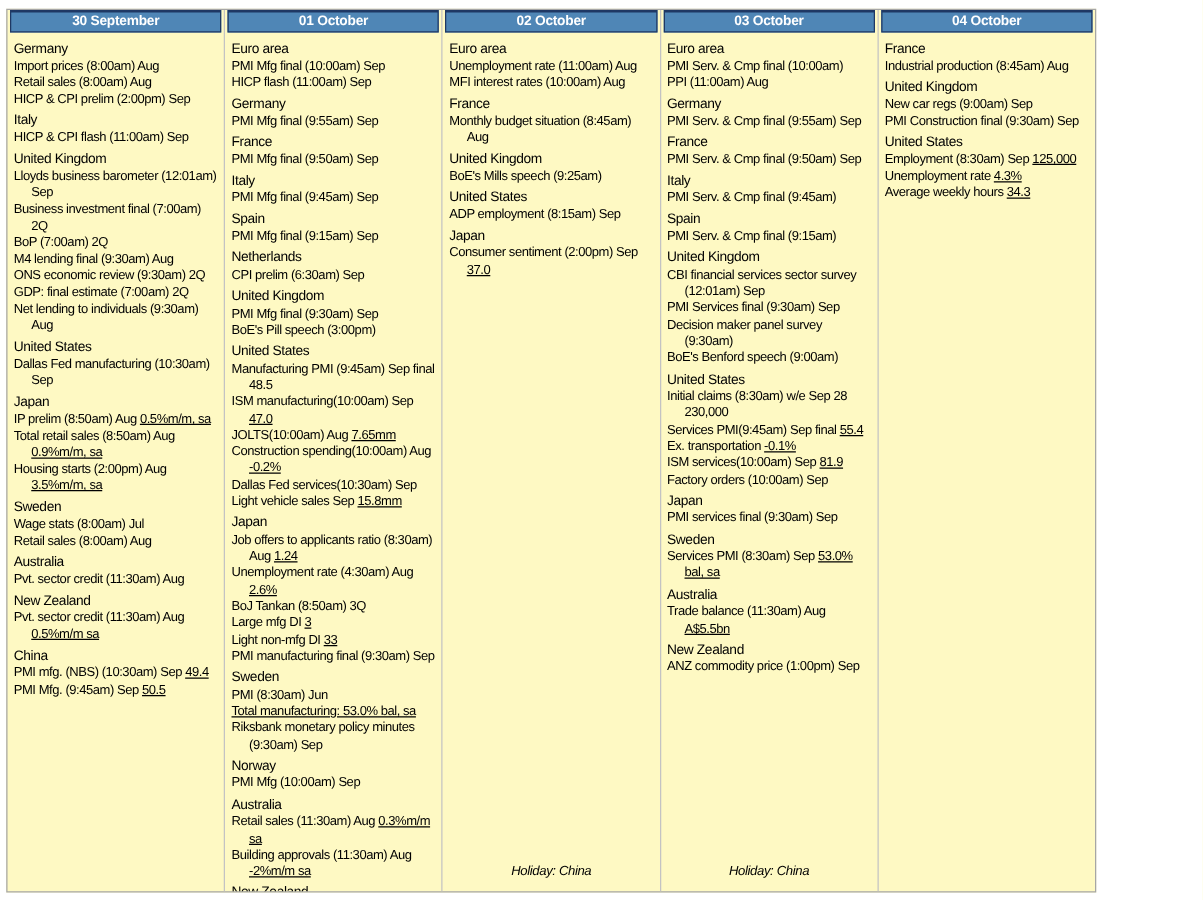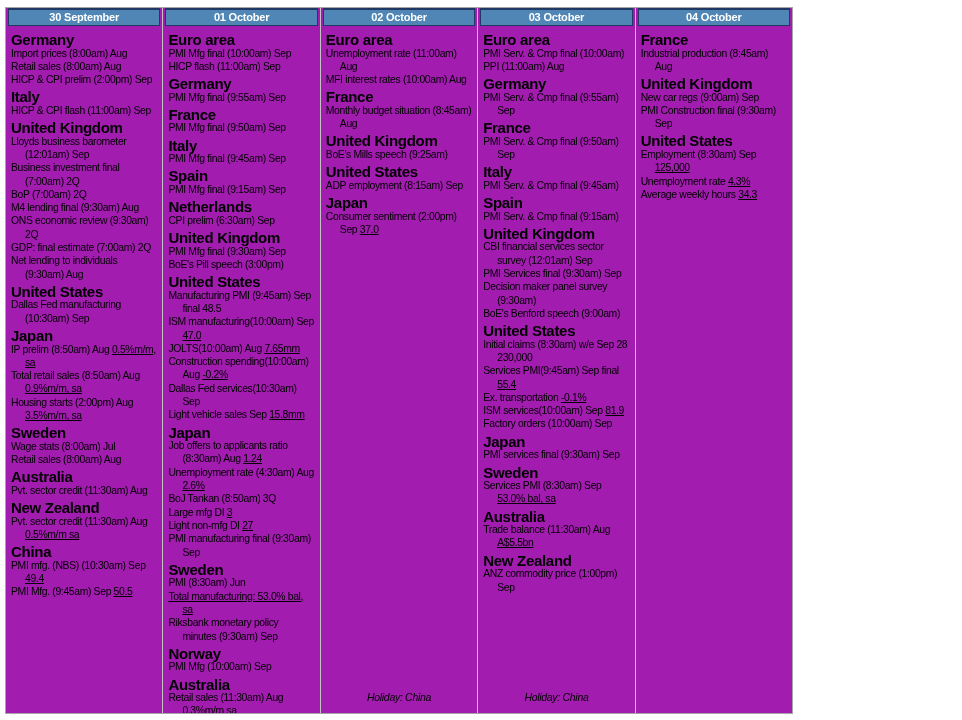--- a/index.html
+++ b/index.html
@@ -1,22 +1,22 @@
 <!DOCTYPE html>
 <html><head>
 <meta charset="utf-8">
 <style>
   html,body{margin:0;padding:0;background:#ffffff;}
   body{width:962px;height:720px;font-family:"Liberation Sans",sans-serif;-webkit-font-smoothing:antialiased;}
-  .calendar{box-sizing:border-box;width:788px;height:707px;margin:7px 5px 6px 5px;border:1px solid #a6a6a6;display:flex;background:#a21caf;}
+  .calendar{box-sizing:border-box;width:872px;height:707px;margin:7px 5px 6px 5px;border:1px solid #a6a6a6;display:flex;background:#fef9c3;}
   .day-column{flex:1 1 0;display:flex;flex-direction:column;border-right:1px solid #c3c3c3;min-width:0;box-sizing:border-box;}
   .day-column:last-child{border-right:none;}
   .day-header{box-sizing:border-box;margin:0 2px;height:18px;background:#4f86b6;border:1px solid #1f3864;border-top-width:2px;color:#ffffff;font-weight:bold;font-size:11px;line-height:15px;text-align:center;letter-spacing:-0.2px;}
   .day-body{flex:1 1 auto;display:flex;flex-direction:column;padding:3px 5px 6px 5px;overflow:hidden;}
-  .country-heading{font-size:15px;font-weight:bold;color:#000000;line-height:13.5px;margin-top:4px;letter-spacing:-0.3px;}
+  .country-heading{font-size:11px;font-weight:normal;color:#000000;line-height:13.5px;margin-top:4px;letter-spacing:-0.3px;}
   .event-item{font-size:10.4px;color:#000000;line-height:13.3px;letter-spacing:-0.35px;padding-left:14px;text-indent:-14px;}
   .event-value{text-decoration:underline;}
   .holiday-note{margin-top:auto;font-size:10.5px;font-style:italic;color:#000000;letter-spacing:-0.3px;padding-bottom:4px;text-align:center;}
 </style>
 </head>
 <body>
 
 <div class="calendar" id="calendar-root">
     <div class="day-column">
       <div class="day-header">30 September</div>
@@ -77,21 +77,21 @@
         <div class="event-item"><span>ISM manufacturing(10:00am) Sep </span><span class="event-value">47.0</span></div>
         <div class="event-item"><span>JOLTS(10:00am) Aug </span><span class="event-value">7.65mm</span></div>
         <div class="event-item"><span>Construction spending(10:00am) Aug </span><span class="event-value">-0.2%</span></div>
         <div class="event-item"><span>Dallas Fed services(10:30am) Sep</span></div>
         <div class="event-item"><span>Light vehicle sales Sep </span><span class="event-value">15.8mm</span></div>
         <div class="country-heading">Japan</div>
         <div class="event-item"><span>Job offers to applicants ratio (8:30am) Aug </span><span class="event-value">1.24</span></div>
         <div class="event-item"><span>Unemployment rate (4:30am) Aug </span><span class="event-value">2.6%</span></div>
         <div class="event-item"><span>BoJ Tankan (8:50am) 3Q</span></div>
         <div class="event-item"><span>Large mfg DI </span><span class="event-value">3</span></div>
-        <div class="event-item"><span>Light non-mfg DI </span><span class="event-value">27</span></div>
+        <div class="event-item"><span>Light non-mfg DI </span><span class="event-value">33</span></div>
         <div class="event-item"><span>PMI manufacturing final (9:30am) Sep</span></div>
         <div class="country-heading">Sweden</div>
         <div class="event-item"><span>PMI (8:30am) Jun</span></div>
         <div class="event-item"><span></span><span class="event-value">Total manufacturing: 53.0%  bal, sa</span></div>
         <div class="event-item"><span>Riksbank monetary policy minutes (9:30am) Sep</span></div>
         <div class="country-heading">Norway</div>
         <div class="event-item"><span>PMI Mfg (10:00am) Sep</span></div>
         <div class="country-heading">Australia</div>
         <div class="event-item"><span>Retail sales (11:30am) Aug </span><span class="event-value">0.3%m/m sa</span></div>
         <div class="event-item"><span>Building approvals (11:30am) Aug </span><span class="event-value">-2%m/m sa</span></div>

